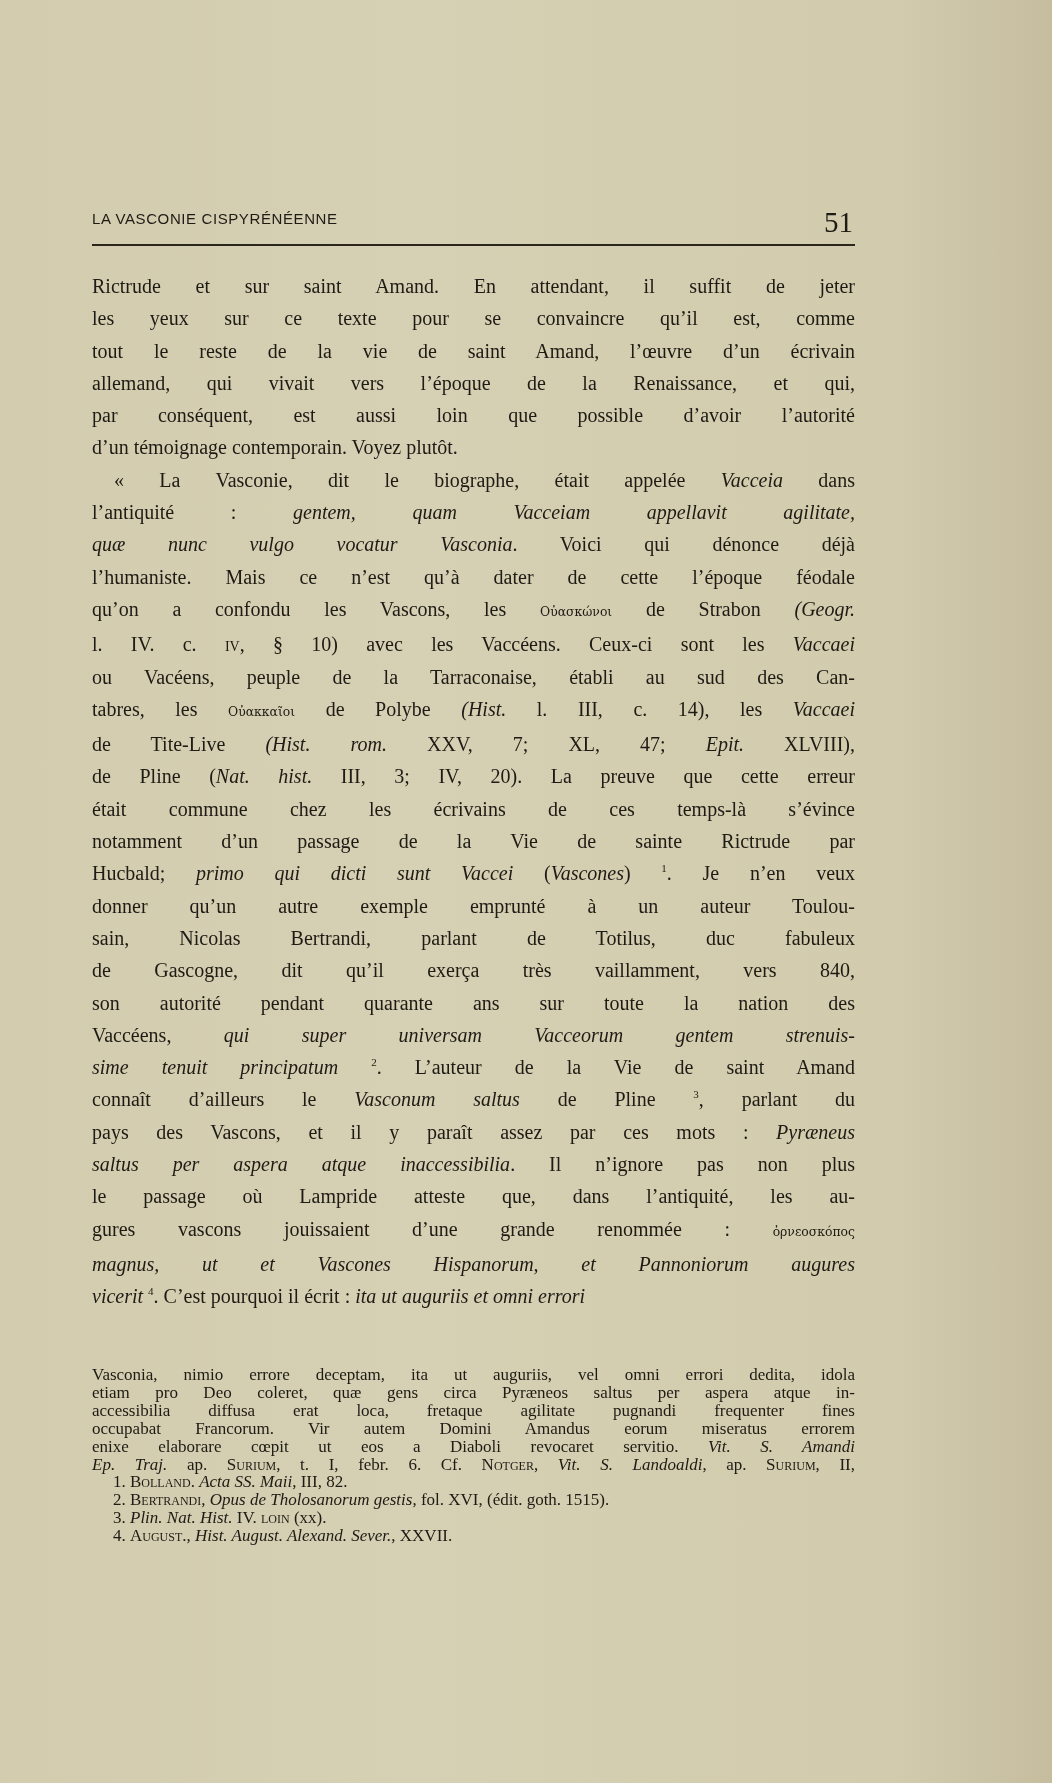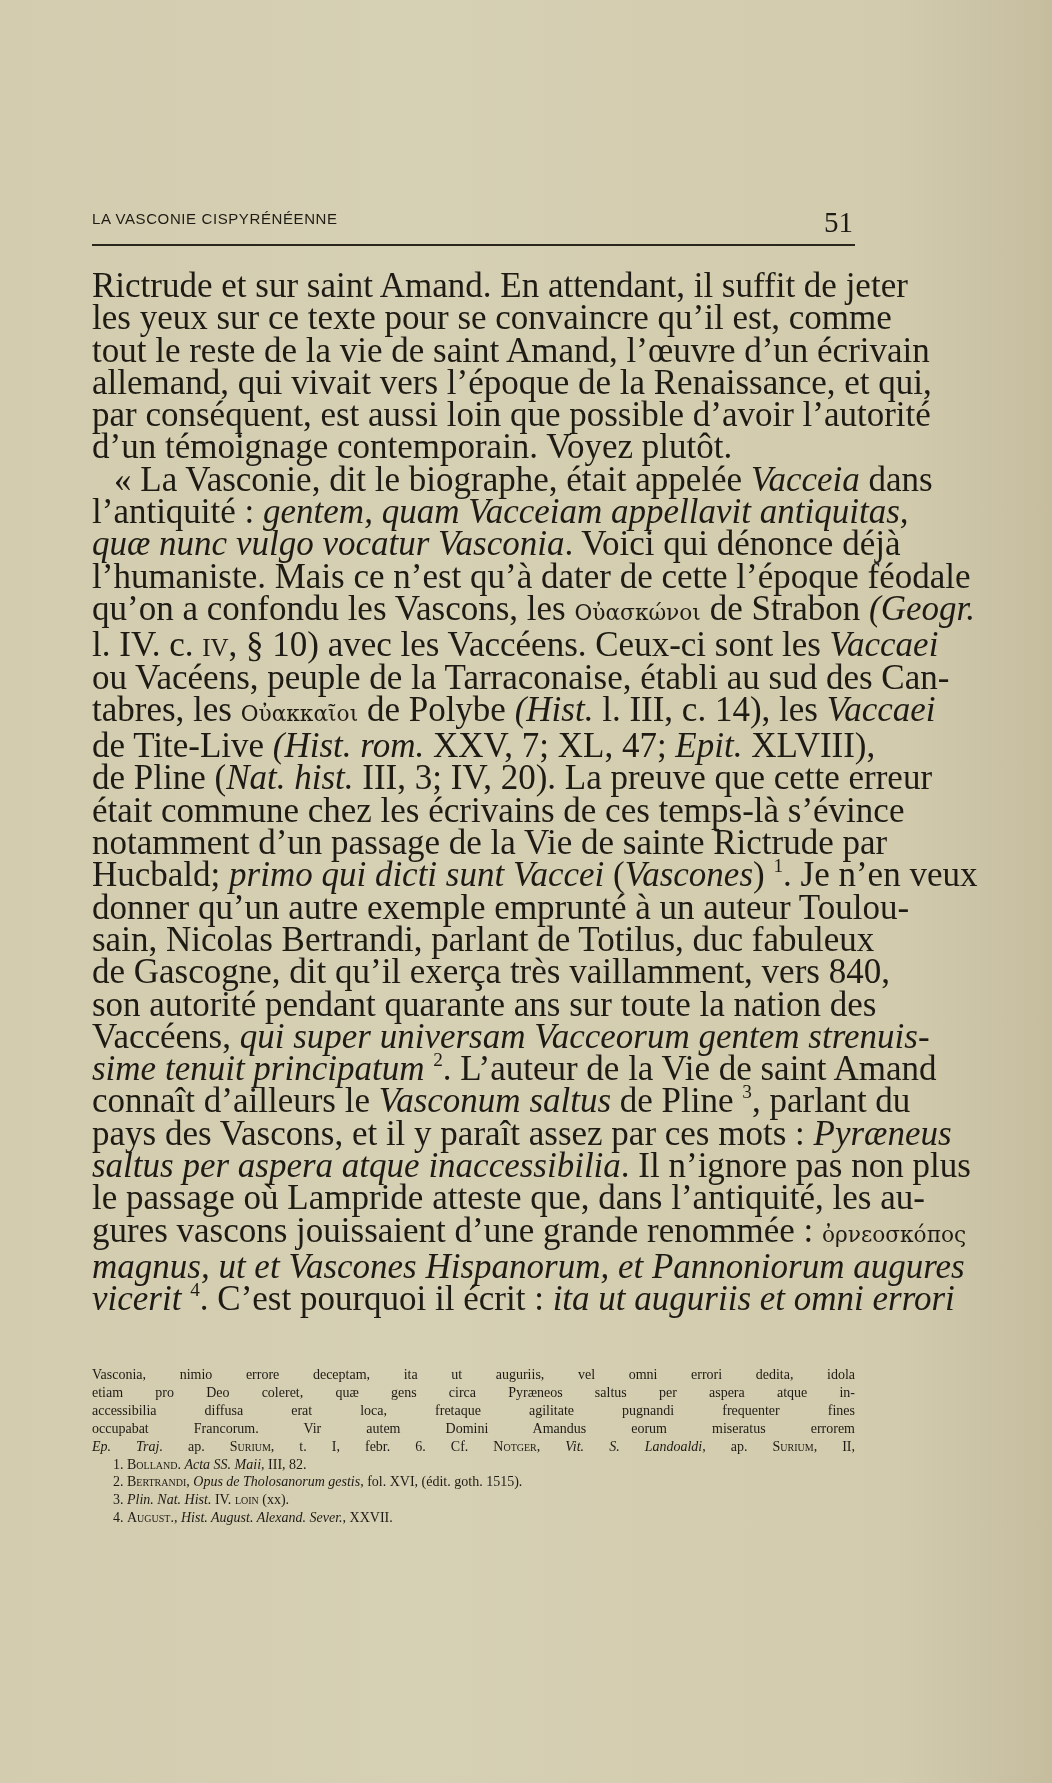--- a/index.html
+++ b/index.html
@@ -22,32 +22,32 @@
   .page-number {
     position: absolute; right: 2px; top: -2px;
     font-family: "Liberation Serif", serif; font-size: 29px;
   }
   .head-rule {
     position: absolute; top: 244px; left: 0; width: 763px; height: 0;
     border-top: 2px solid #2a261c;
   }
   .body-text {
     position: absolute; top: 270px; left: 0; width: 763px;
-    font-family: "Liberation Serif", serif; font-size: 35px; line-height: 32.3px;
+    font-family: "Liberation Serif", serif; font-size: 20px; line-height: 32.3px;
     text-align: justify;
   }
   .body-text .line { display: block; text-align: justify; text-align-last: justify; white-space: nowrap; overflow: visible; }
   .body-text .line.last { text-align-last: left; }
   i { font-style: italic; }
   sup { font-size: 0.55em; vertical-align: 0.75em; line-height: 0; }
   .greek { font-family: "DejaVu Serif", serif; font-size: 0.62em; }
   .sc { font-variant: small-caps; }
   .footnotes {
     position: absolute; top: 1366px; left: 0; width: 763px;
-    font-family: "Liberation Serif", serif; font-size: 14px; line-height: 17.9px;
+    font-family: "Liberation Serif", serif; font-size: 17px; line-height: 17.9px;
   }
   .footnotes .line { display: block; text-align: justify; text-align-last: justify; white-space: nowrap; }
   .footnotes .line.last { text-align-last: left; }
   .footnotes .note { display: block; padding-left: 21px; white-space: nowrap; }
 </style>
 </head>
 <body>
 
 <div class="page">
   <div class="running-head">
@@ -57,21 +57,21 @@
   <div class="head-rule"></div>
 
   <div class="body-text" id="body-text">
       <span class="line"><span>Rictrude et sur saint Amand. En attendant, il suffit de jeter</span></span>
       <span class="line"><span>les yeux sur ce texte pour se convaincre qu’il est, comme</span></span>
       <span class="line"><span>tout le reste de la vie de saint Amand, l’œuvre d’un écrivain</span></span>
       <span class="line"><span>allemand, qui vivait vers l’époque de la Renaissance, et qui,</span></span>
       <span class="line"><span>par conséquent, est aussi loin que possible d’avoir l’autorité</span></span>
       <span class="line last"><span>d’un témoignage contemporain. Voyez plutôt.</span></span>
       <span class="line" style="padding-left: 22px;"><span>« La Vasconie, dit le biographe, était appelée </span><i>Vacceia</i><span> dans</span></span>
-      <span class="line"><span>l’antiquité : </span><i>gentem, quam Vacceiam appellavit antiquitas,</i></span>
+      <span class="line"><span>l’antiquité : </span><i>gentem, quam Vacceiam appellavit agilitate,</i></span>
       <span class="line"><i>quæ nunc vulgo vocatur Vasconia</i><span>. Voici qui dénonce déjà</span></span>
       <span class="line"><span>l’humaniste. Mais ce n’est qu’à dater de cette l’époque féodale</span></span>
       <span class="line"><span>qu’on a confondu les Vascons, les </span><span class="greek">Οὐασκώνοι</span><span> de Strabon </span><i>(Geogr.</i></span>
       <span class="line"><span>l. IV. c. </span><span class="sc">iv</span><span>, § 10) avec les Vaccéens. Ceux-ci sont les </span><i>Vaccaei</i></span>
       <span class="line"><span>ou Vacéens, peuple de la Tarraconaise, établi au sud des Can-</span></span>
       <span class="line"><span>tabres, les </span><span class="greek">Οὐακκαῖοι</span><span> de Polybe </span><i>(Hist.</i><span> l. III, c. 14), les </span><i>Vaccaei</i></span>
       <span class="line"><span>de Tite-Live </span><i>(Hist. rom.</i><span> XXV, 7; XL, 47; </span><i>Epit.</i><span> XLVIII),</span></span>
       <span class="line"><span>de Pline (</span><i>Nat. hist.</i><span> III, 3; IV, 20). La preuve que cette erreur</span></span>
       <span class="line"><span>était commune chez les écrivains de ces temps-là s’évince</span></span>
       <span class="line"><span>notamment d’un passage de la Vie de sainte Rictrude par</span></span>
@@ -89,19 +89,20 @@
       <span class="line"><span>gures vascons jouissaient d’une grande renommée : </span><span class="greek">ὀρνεοσκόπος</span></span>
       <span class="line"><i>magnus, ut et Vascones Hispanorum, et Pannoniorum augures</i></span>
       <span class="line last"><i>vicerit</i><span> </span><sup>4</sup><span>. C’est pourquoi il écrit : </span><i>ita ut auguriis et omni errori</i></span>
     </div>
 
   <div class="footnotes" id="footnotes">
       <span class="line"><span>Vasconia, nimio errore deceptam, ita ut auguriis, vel omni errori dedita, idola</span></span>
       <span class="line"><span>etiam pro Deo coleret, quæ gens circa Pyræneos saltus per aspera atque in-</span></span>
       <span class="line"><span>accessibilia diffusa erat loca, fretaque agilitate pugnandi frequenter fines</span></span>
       <span class="line"><span>occupabat Francorum. Vir autem Domini Amandus eorum miseratus errorem</span></span>
+      <span class="line"><span>enixe elaborare cœpit ut eos a Diaboli revocaret servitio. </span><i>Vit. S. Amandi</i></span>
       <span class="line"><i>Ep. Traj.</i><span> ap. </span><span class="sc">Surium</span><span>, t. I, febr. 6. Cf. </span><span class="sc">Notger</span><span>, </span><i>Vit. S. Landoaldi</i><span>, ap. </span><span class="sc">Surium</span><span>, II,</span></span>
       <span class="note"><span>1. </span><span class="sc">Bolland.</span><span> </span><i>Acta SS. Maii</i><span>, III, 82.</span></span>
       <span class="note"><span>2. </span><span class="sc">Bertrandi</span><span>, </span><i>Opus de Tholosanorum gestis</i><span>, fol. XVI, (édit. goth. 1515).</span></span>
       <span class="note"><span>3. </span><i>Plin. Nat. Hist.</i><span> IV. </span><span class="sc">loin</span><span> (xx).</span></span>
       <span class="note"><span>4. </span><span class="sc">August.</span><span>, </span><i>Hist. August. Alexand. Sever.</i><span>, XXVII.</span></span>
     </div>
 </div>
 
 </body></html>

